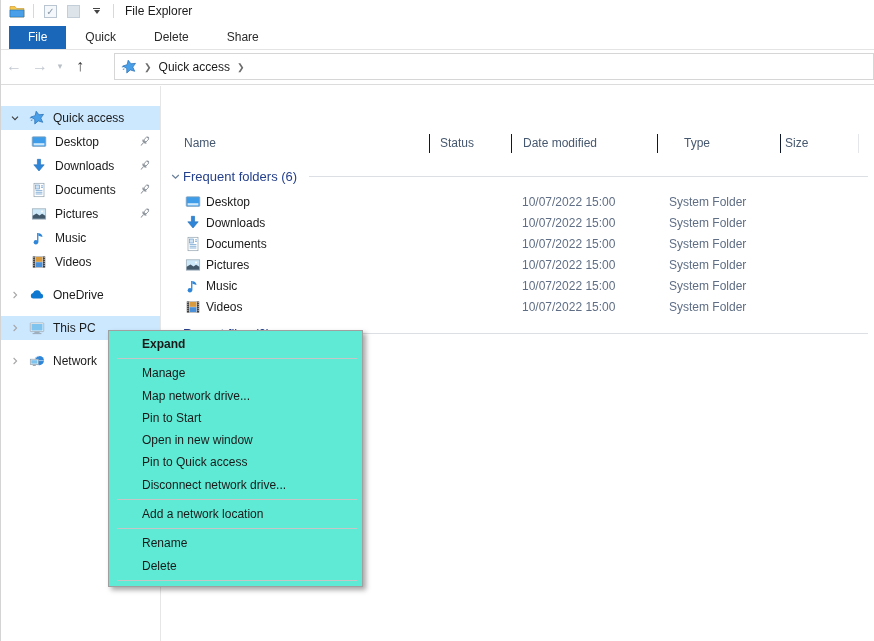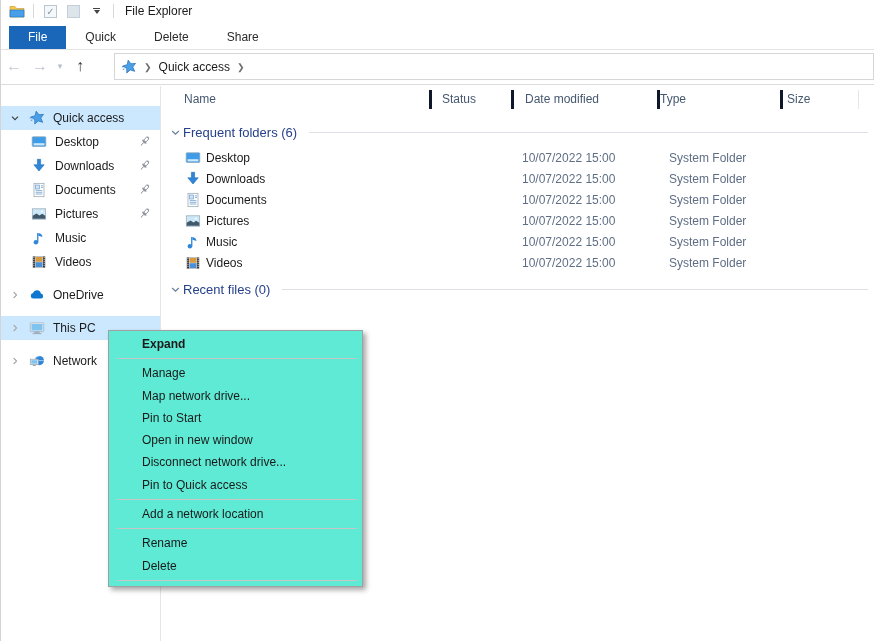--- a/index.html
+++ b/index.html
@@ -42,27 +42,27 @@
   .side-item .chev { width:12px; margin-left:8px; flex:none; display:flex; align-items:center; justify-content:center; }
   .side-item .icon { width:16px; height:16px; margin-left:8px; margin-right:8px; flex:none; }
   .side-item.child .chev { visibility:hidden; }
   .side-item.child .icon { margin-left:10px; }
   .side-item .pin { position:absolute; right:8px; top:4px; width:15px; height:15px; }
   .side-gap { height:9px; }
   .side-label { color:#1a1a1a; }
 
   
   .main { flex:1; position:relative; }
-  .colhead { display:flex; height:27px; align-items:center; color:#46586f; }
+  .colhead { display:flex; height:27px; align-items:center; color:#46586f;margin-top:44px; }
   .colhead .c { height:19px; line-height:19px; }
-  .colhead .c + .c { border-left:3px solid #0f172a; }
+  .colhead .c + .c { border-left:1px solid #0f172a; }
   .c-name { width:268px; padding-left:23px; }
   .c-status { width:82px; padding-left:10px; }
   .c-date { width:146px; padding-left:11px; }
-  .c-type { width:123px; padding-left:0; }
+  .c-type { width:123px; padding-left:26px; }
   .c-size { width:79px; padding-left:4px; border-right:1px solid #e3e6ea; }
 
   .group-head { display:flex; align-items:center; height:21px; margin-top:9px; }
   .group-head .gchev { width:13px; margin-left:9px; display:flex; align-items:center; }
   .group-head .glabel { color:#26418b; font-size:13px; margin-right:12px; white-space:nowrap; }
   .group-head .gline { flex:1; border-top:1px solid #dcdfe3; margin-right:6px; }
 
   .rows { margin-top:4px; }
   .frow { display:flex; height:21px; align-items:center; }
   .f-name { width:268px; display:flex; align-items:center; padding-left:24px; }
@@ -459,22 +459,22 @@
     </div>
   </div>
 
   <div class="ctxmenu">
     <div class="mitem bold">Expand</div>
     <div class="msep"></div>
     <div class="mitem">Manage</div>
     <div class="mitem">Map network drive...</div>
     <div class="mitem">Pin to Start</div>
     <div class="mitem">Open in new window</div>
+    <div class="mitem">Pin to Quick access</div>
     <div class="mitem">Disconnect network drive...</div>
-    <div class="mitem">Pin to Quick access</div>
     <div class="msep"></div>
     <div class="mitem">Add a network location</div>
     <div class="msep"></div>
     <div class="mitem">Rename</div>
     <div class="mitem">Delete</div>
     <div class="msep"></div>
   </div>
 
 </div>
 

